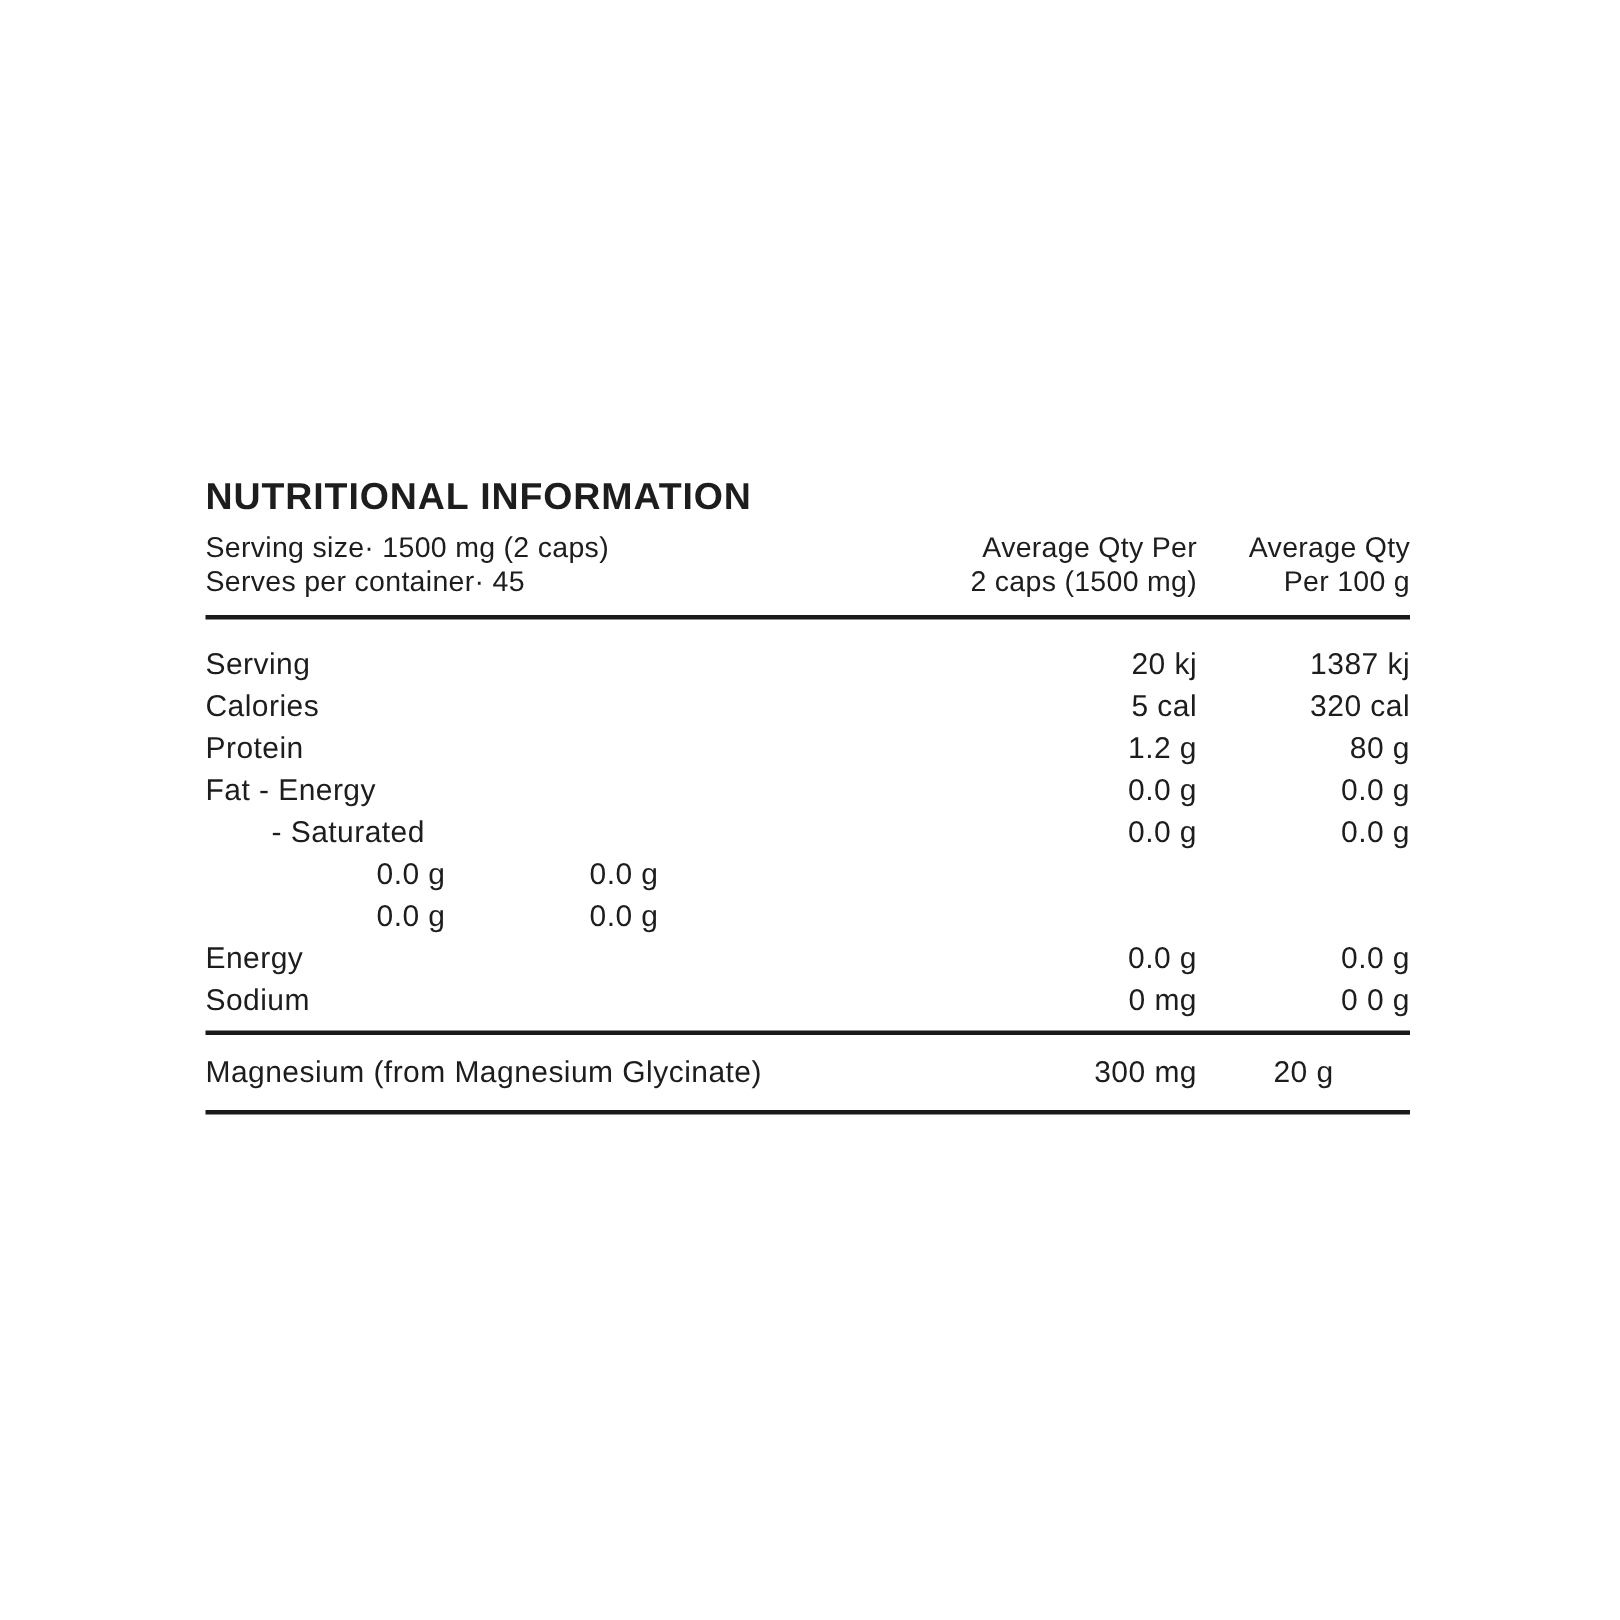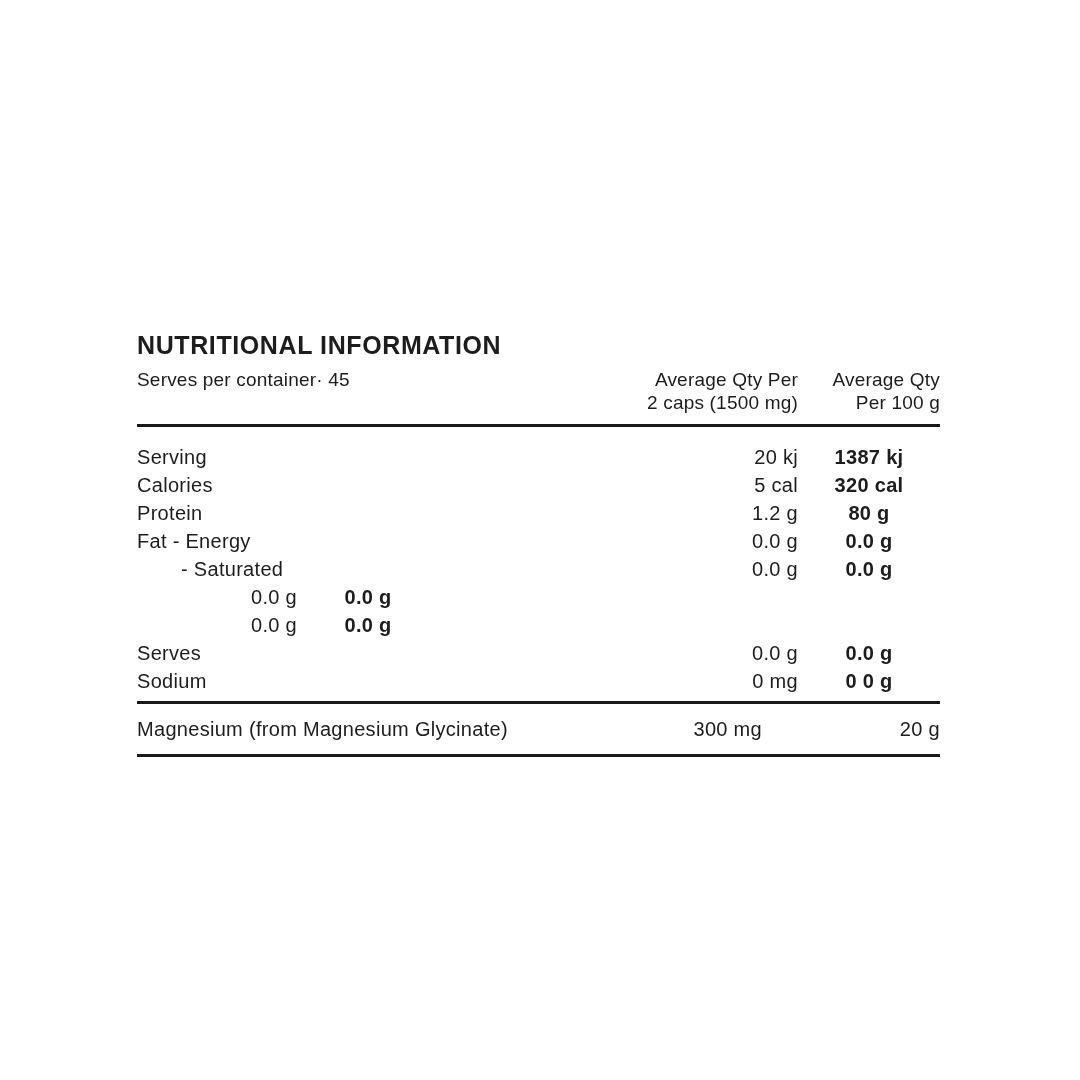--- a/index.html
+++ b/index.html
@@ -11,21 +11,21 @@
     width: 1080px;
     height: 1080px;
     position: relative;
     overflow: hidden;
     font-family: "Liberation Sans", sans-serif;
     -webkit-font-smoothing: antialiased;
   }
   .panel {
     position: absolute;
     left: 137px;
-    top: 331px;
+    top: 317px;
     width: 803px;
     color: #1d1d1d;
   }
   .title {
     font-size: 25px;
     font-weight: bold;
     letter-spacing: 0.6px;
     line-height: 28px;
     white-space: nowrap;
   }
@@ -59,43 +59,44 @@
     display: flex;
     align-items: center;
     height: 28px;
     font-size: 20px;
     letter-spacing: 0.3px;
     white-space: nowrap;
   }
   .row .name { flex: 1; }
   .row .name.indent { padding-left: 44px; }
   .row .v1 { width: 160px; text-align: right; }
-  .row .v2 { width: 142px; text-align: center; font-weight: bold; }
+  .row .v2 { width: 142px; text-align: right; }
   .rule.r2 { margin-top: 6px; }
   .mag-row {
     display: flex;
     align-items: center;
     height: 50px;
     font-size: 20px;
     letter-spacing: 0.3px;
     white-space: nowrap;
   }
   .mag-row .name { flex: 1; }
   .mag-row .v1 { width: 160px; text-align: right; }
-  .mag-row .v2 { width: 142px; text-align: right; padding-left: 36px; }
+  .mag-row .v2 { width: 142px; text-align: center; }
 </style>
 </head>
 <body>
 
 <div class="panel">
 
   <div class="title">NUTRITIONAL INFORMATION</div>
 
   <div class="head">
     <div class="serving">
+      <div>Serving size· 1500 mg (2 caps)</div>
       <div>Serves per container· 45</div>
     </div>
     <div class="colhead c1">
       <div>Average Qty Per</div>
       <div>2 caps (1500 mg)</div>
     </div>
     <div class="colhead c2">
       <div>Average Qty</div>
       <div>Per 100 g</div>
     </div>
@@ -138,21 +139,21 @@
     <span class="v1">0.0 g</span>
     <span class="v2">0.0 g</span>
   </div>
 
   <div class="row">
     <span class="v1">0.0 g</span>
     <span class="v2">0.0 g</span>
   </div>
 
   <div class="row">
-    <span class="name">Serves</span>
+    <span class="name">Energy</span>
     <span class="v1">0.0 g</span>
     <span class="v2">0.0 g</span>
   </div>
 
   <div class="row">
     <span class="name">Sodium</span>
     <span class="v1">0 mg</span>
     <span class="v2">0 0 g</span>
   </div>
 </div>

